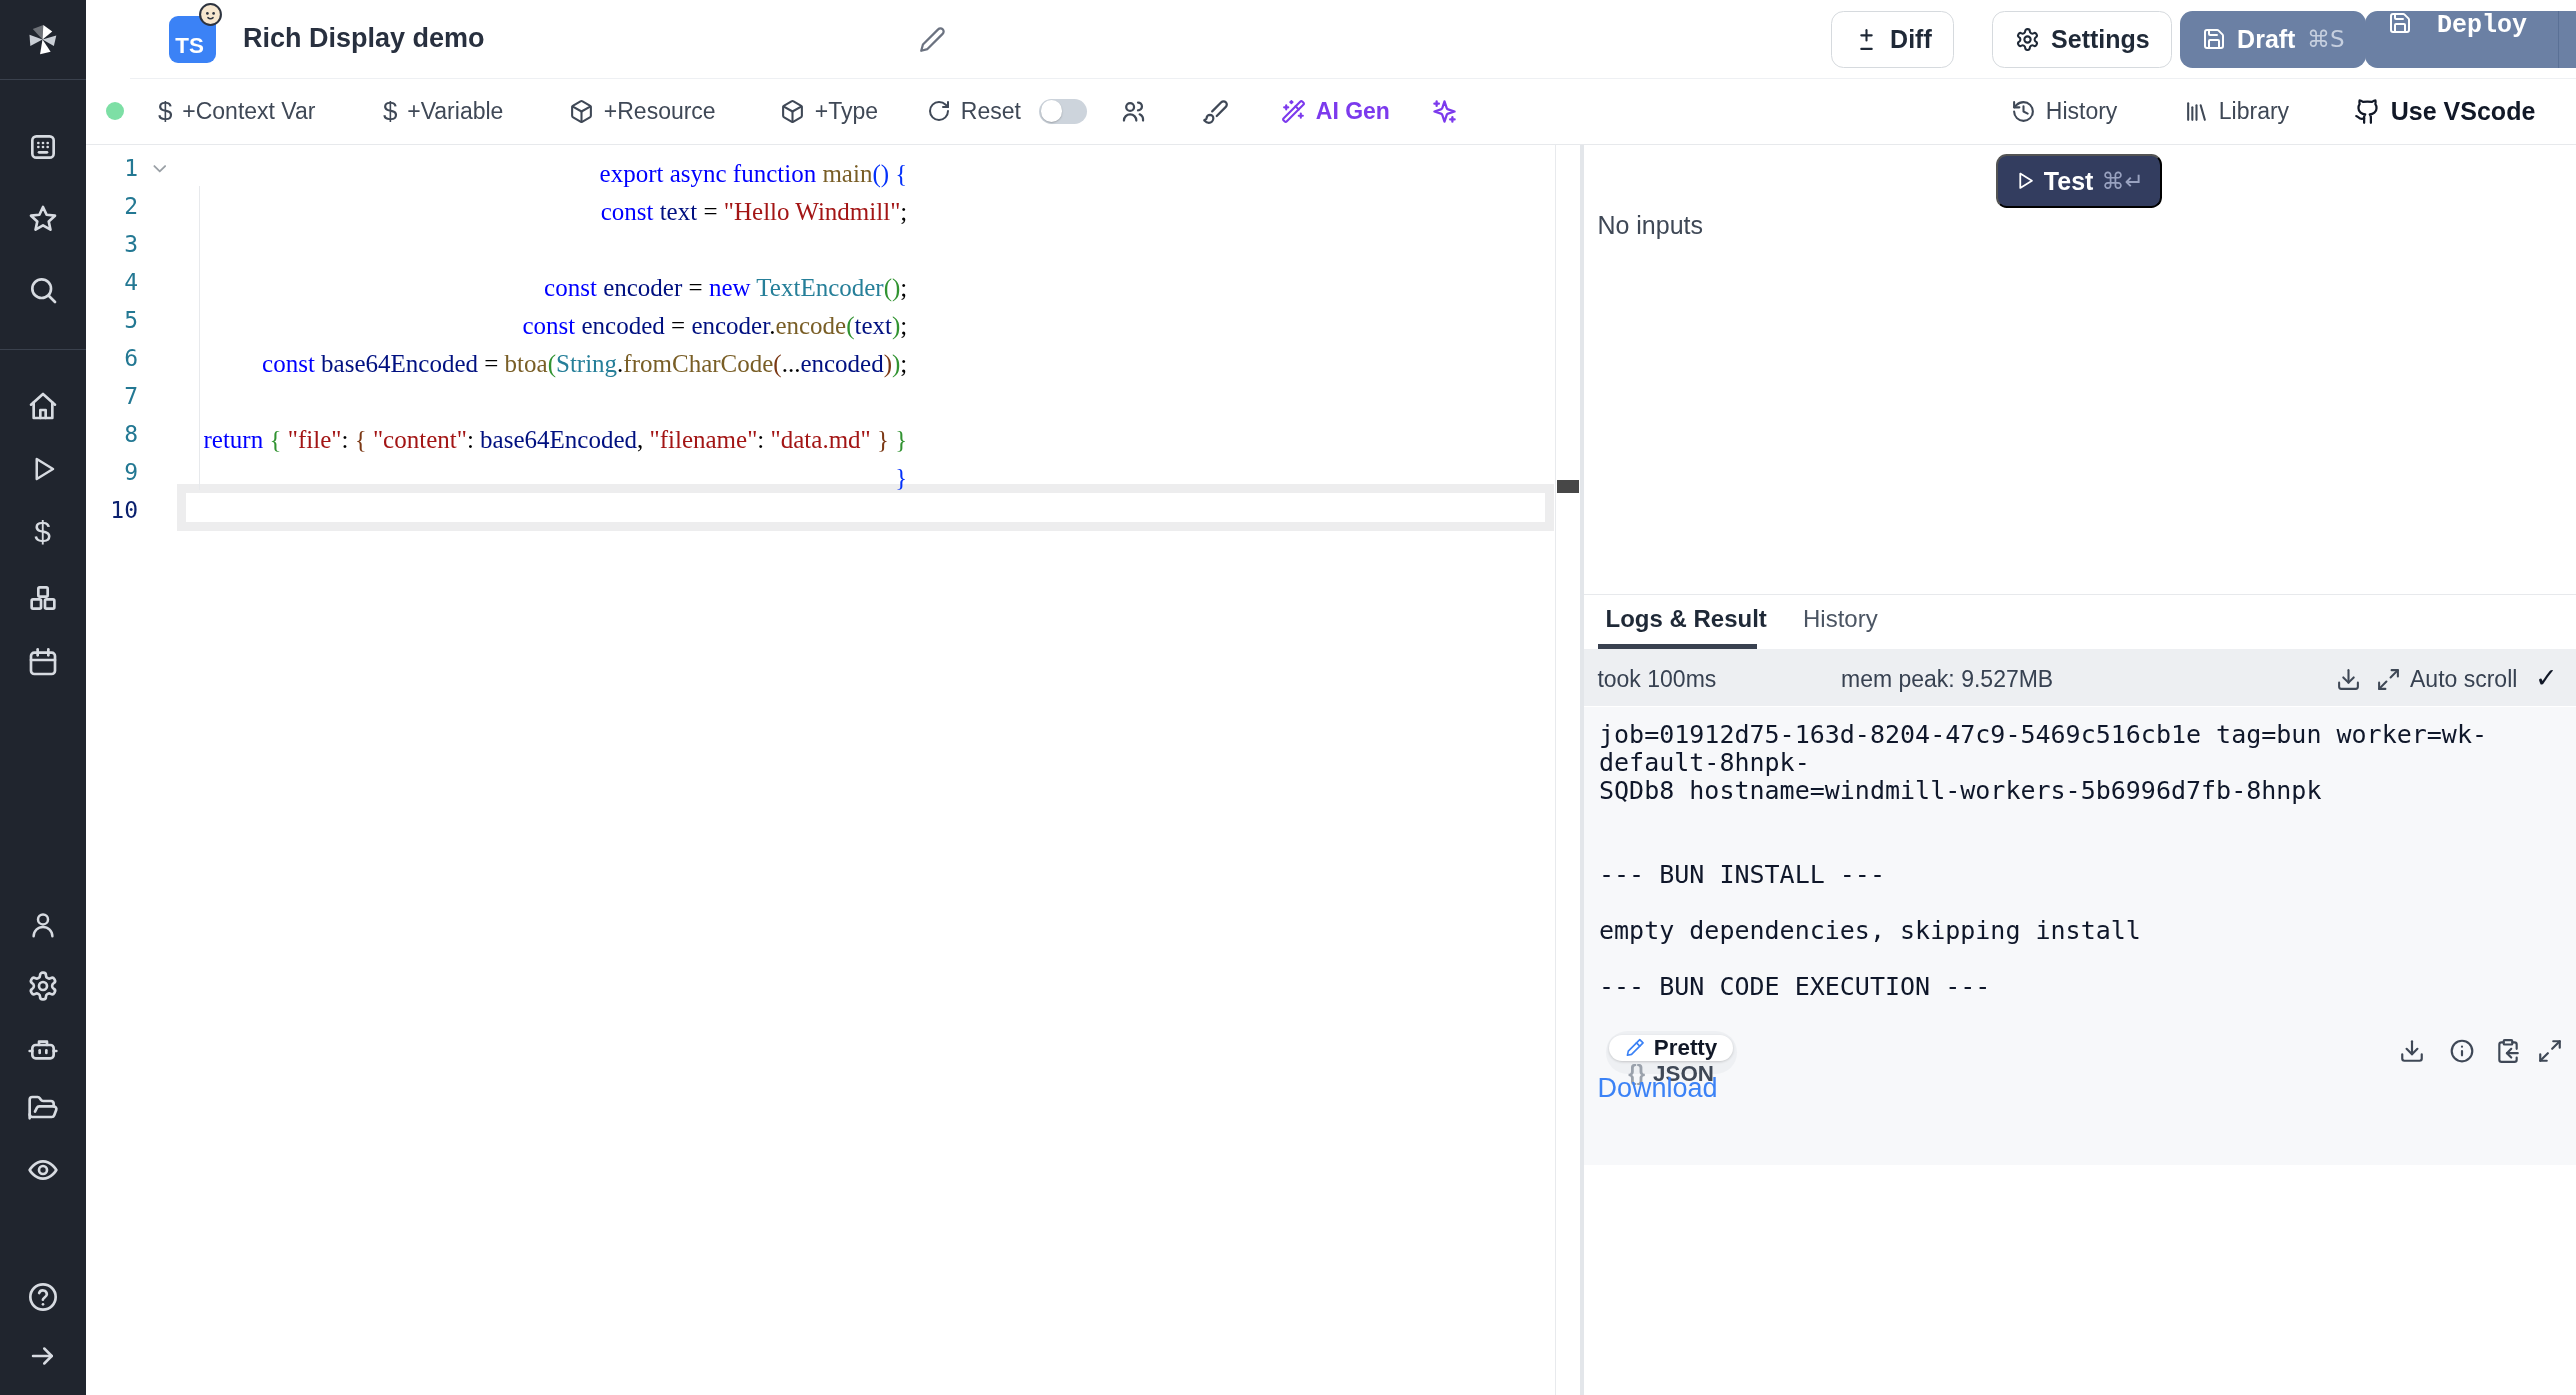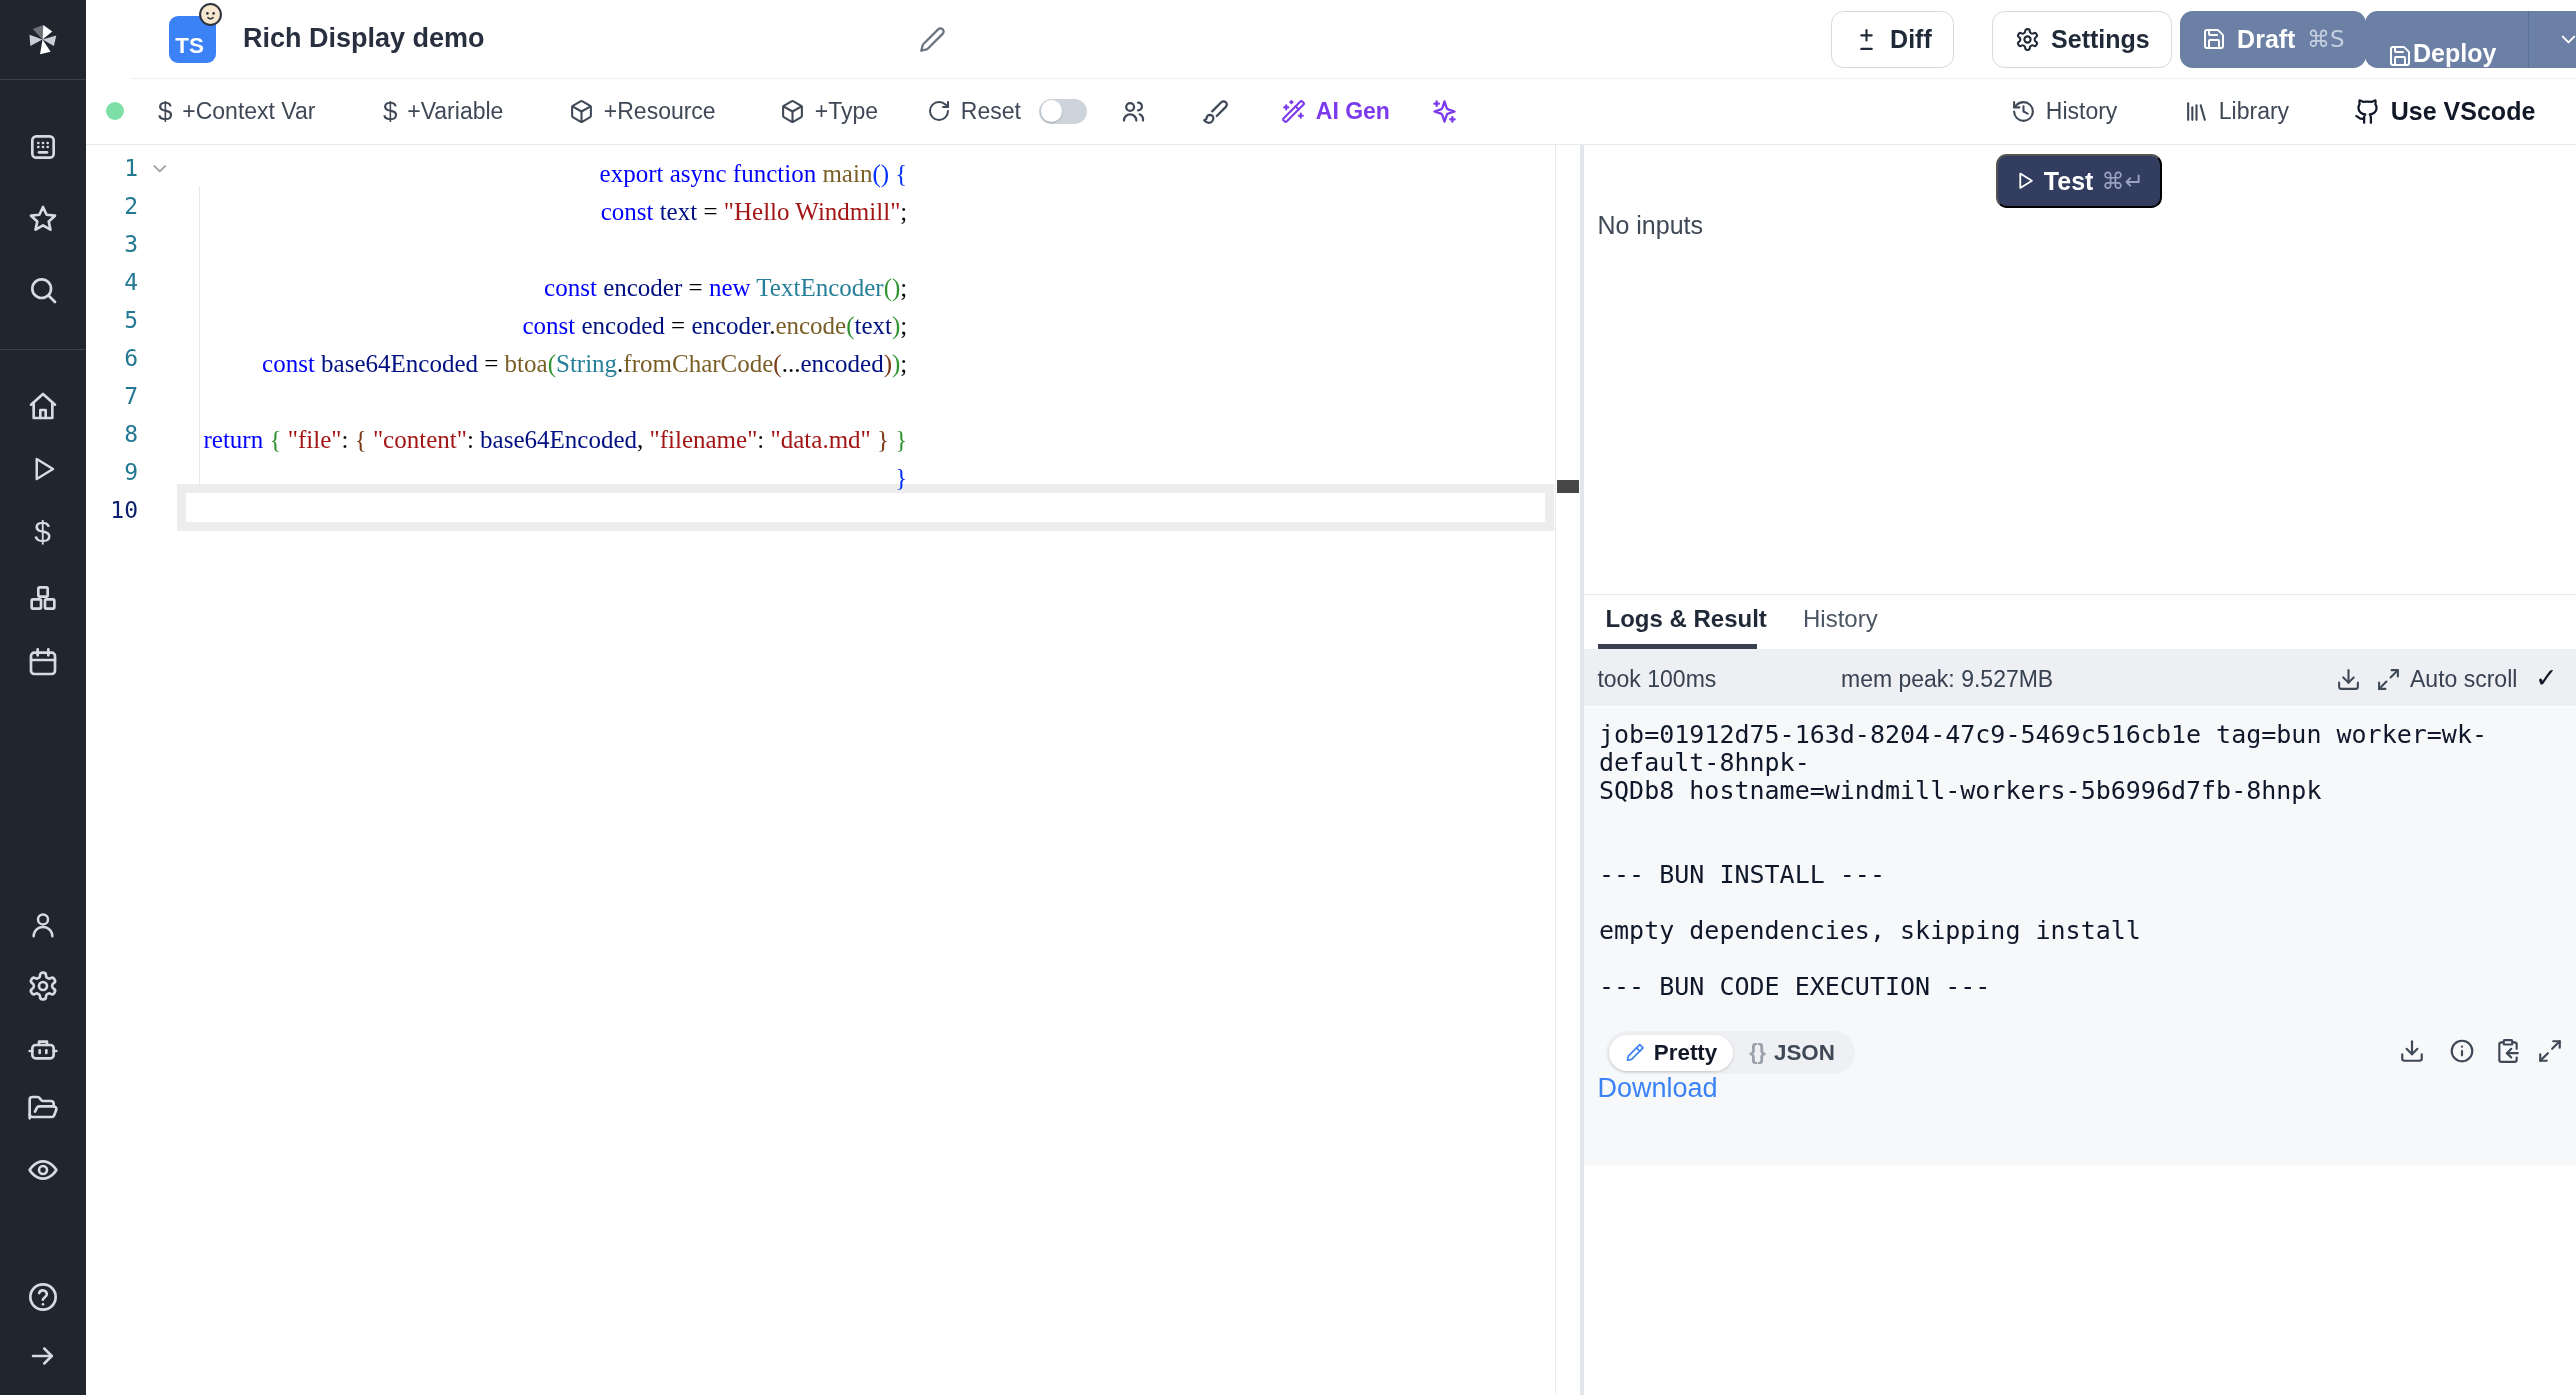--- a/index.html
+++ b/index.html
@@ -27,21 +27,21 @@
   #path-pill { left:928px; top:10.7px; height:57px; display:flex; align-items:stretch; border:0.9px solid #d6dade; border-radius:12.5px; overflow:hidden; background:#fff; }
   #path-left { display:flex; align-items:center; gap:12.5px; padding:0 18px 0 19.7px; background:#f4f5f7; border-right:0.9px solid #e3e6ea; color:#374151; }
   #path-label { font-size:24px; font-weight:bold; color:#374151; }
   #path-value { display:flex; align-items:center; padding:0 23px; font-family:"DejaVu Sans Mono", monospace; font-size:24px; color:#111827; }
   .tb-btn { position:absolute; top:10.7px; height:57px; display:flex; align-items:center; gap:11.6px; padding:0 21.5px;
     border:0.9px solid #d6dade; border-radius:12.5px; background:#fff; font-size:25px; font-weight:bold; color:#1f2937; cursor:pointer; }
   .tb-btn-filled { border:none; background:var(--slate-btn,#6b80a4); color:#fff; }
   .kbd { font-family:"DejaVu Sans", sans-serif; font-weight:normal; }
   #draft-kbd { color:#c6cfdf; font-size:23px; }
   #deploy-btn { padding:0; }
-  #deploy-main { display:flex; align-items:flex-end; gap:1px; padding:0 19.7px 0 23px; height:100%; }
+  #deploy-main { display:flex; align-items:flex-start; gap:25px; padding:0 19.7px 0 23px; height:100%;font-family:Liberation Mono, monospace; }
   #deploy-sep { width:0.9px; height:100%; background:#5a7095; }
   #deploy-caret { display:flex; align-items:center; justify-content:center; width:57px; height:100%; }
 
   
   #toolbar { left:86px; top:79px; width:2490px; height:66px; background:#fff; border-bottom:0.9px solid #e7e9ec; }
   .tl-item { position:absolute; top:0; height:64px; display:flex; align-items:center; gap:9.8px; color:#3f4856; font-size:23px; font-weight:500; cursor:pointer; }
   .tl-dollar { font-size:26px; font-weight:500; }
   #green-dot { left:19.7px; top:23px; width:18px; height:18px; border-radius:50%; background:var(--green-dot,#7ddfa5); }
   #toggle { left:953px; top:19.7px; width:48px; height:25px; border-radius:12.5px; background:#cdd4dc; }
   #toggle-knob { position:absolute; left:1.8px; top:1.8px; width:21.5px; height:21.5px; border-radius:50%; background:#fff; box-shadow:0 0.9px 1.8px rgba(0,0,0,.25); }
@@ -75,21 +75,21 @@
   #tab-logs-underline { left:14.3px; top:499px; width:159px; height:4.5px; background:#394150; }
   #tab-history { left:219px; top:460px; font-size:24px; color:#4b5563; cursor:pointer; }
   #status-row { left:0; top:504px; width:992px; height:57px; background:#edeff2; }
   #took { left:13.4px; top:521px; font-size:23px; color:#374151; }
   #mem { left:257px; top:521px; font-size:23px; color:#374151; }
   .st-ico { position:absolute; top:522px; width:25px; height:25px; color:#3f4856; cursor:pointer; }
   #autoscroll { left:826px; top:521px; font-size:23px; color:#374151; }
   #autoscroll-check { left:951px; top:517px; font-size:27px; font-weight:bold; color:#111827; font-family:"DejaVu Sans",sans-serif; cursor:pointer; }
   #log-area { left:0; top:562px; width:992px; height:458px; background:#f7f8fa; }
   #loglines { position:absolute; left:15px; top:14.3px; font-family:"DejaVu Sans Mono", monospace; font-size:25px; line-height:28px; color:#0f172a; white-space:pre-wrap; width:966px; }
-  #seg-ctl { left:21.5px; top:886px; height:43px; display:flex; align-items:center; background:#eef0f3; border-radius:21.5px; padding:3.6px; }
+  #seg-ctl { left:21.5px; top:886px; height:43px; display:flex; align-items:center; background:#eef0f3; border-radius:21.5px; padding:3.6px;flex-direction:column; }
   #seg-pretty { display:flex; align-items:center; gap:9px; background:#fff; border-radius:18px; height:36px; padding:0 16px;
     box-shadow:0 0.9px 2.7px rgba(0,0,0,.18); font-size:22.4px; font-weight:bold; color:#111827; cursor:pointer; }
   #seg-json { display:flex; align-items:center; gap:8px; padding:0 16px; font-size:22.4px; font-weight:600; color:#3f4856; cursor:pointer; }
   #json-braces { color:#9aa1ab; font-weight:bold; font-size:21.5px; }
   .res-ico { position:absolute; top:893px; width:26px; height:26px; color:#3f4856; cursor:pointer; }
   #download-link { left:13.4px; top:928px; font-size:27px; color:var(--link-blue,#3b82f6); cursor:pointer; }
 </style>
 <style>.tok-kw{color:#0000ff}.tok-fn{color:#795e26}.tok-cls{color:#267f99}.tok-var{color:#001080}.tok-str{color:#a31515}.tok-pl{color:#000000}.tok-b1{color:#0431fa}.tok-b2{color:#319331}.tok-b3{color:#7b3814}</style></head>
 <body>
 

